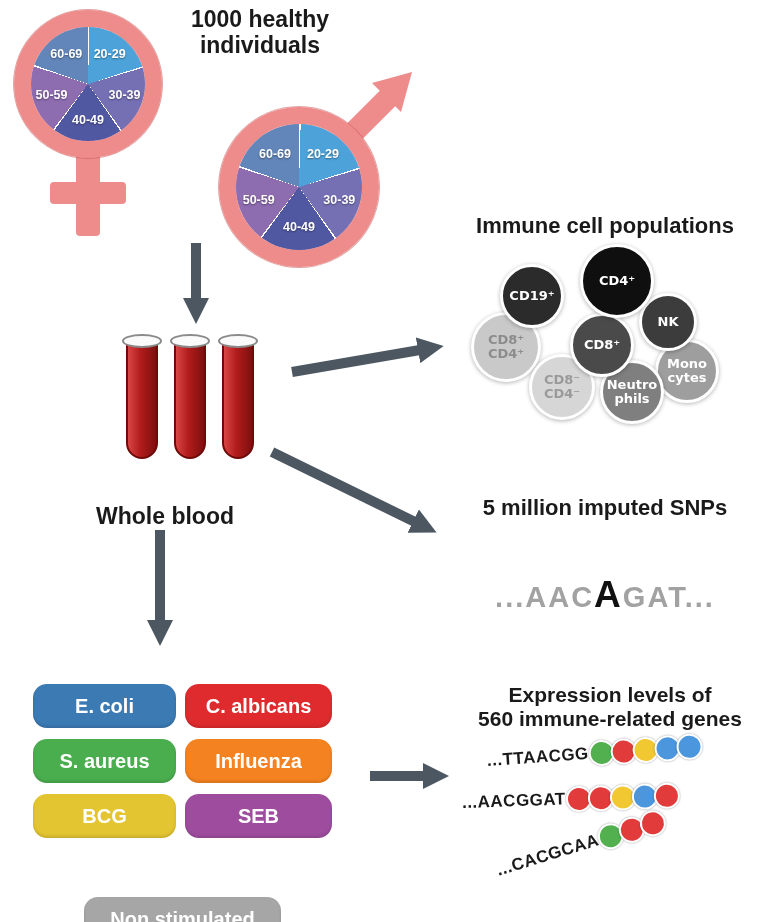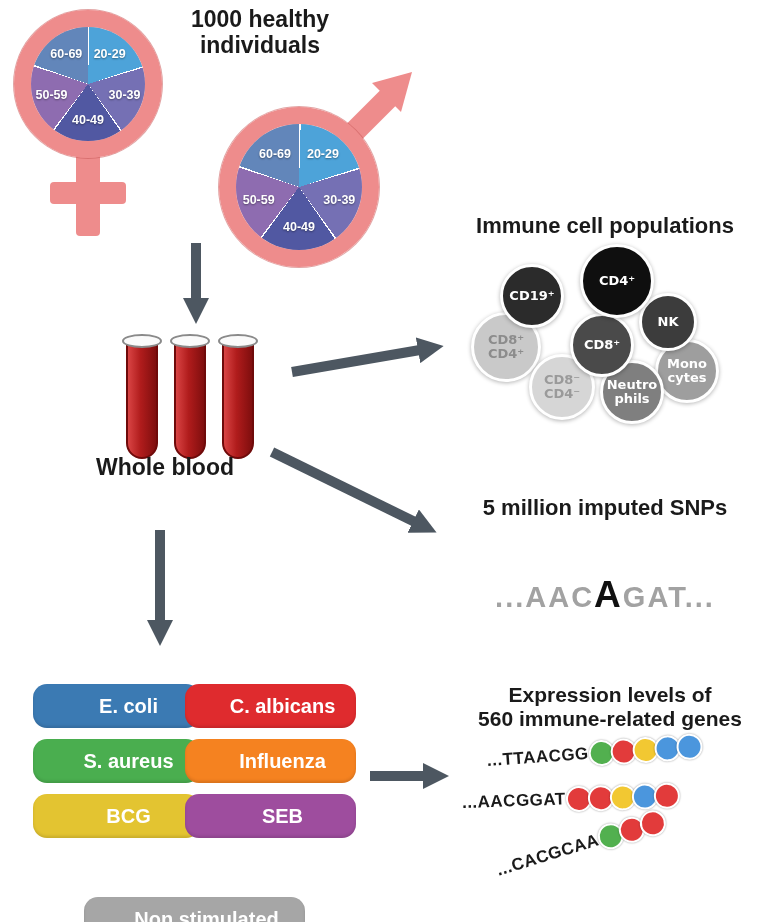--- a/index.html
+++ b/index.html
@@ -21,21 +21,21 @@
   .cells{position:absolute;left:460px;top:245px;width:305px;height:195px;z-index:2;}
   .cell{position:absolute;transform:translate(-50%,-50%);border-radius:50%;border:3px solid #fff;
         box-shadow:0 1px 4px rgba(0,0,0,.3);display:flex;align-items:center;justify-content:center;
         text-align:center;box-sizing:border-box;}
   .cell-label{font-family:"DejaVu Sans","Liberation Sans",sans-serif;font-weight:bold;
               font-size:13px;line-height:1.08;white-space:pre-line;}
   .snp-row{position:absolute;left:455px;width:300px;text-align:center;z-index:2;white-space:nowrap;}
   .seq{font-weight:bold;font-size:29px;letter-spacing:2px;color:#a2a2a2;}
   .seq-var{font-weight:800;font-size:37px;letter-spacing:2px;color:#111;}
   .pill{position:absolute;border-radius:14px;display:flex;align-items:center;justify-content:center;
-        color:#fff;font-weight:bold;font-size:20px;z-index:2;box-shadow:inset 0 -2px 3px rgba(0,0,0,.12);padding-left:24px;}
+        color:#fff;font-weight:bold;font-size:20px;z-index:2;box-shadow:inset 0 -2px 3px rgba(0,0,0,.12);}
   .read{position:absolute;display:flex;align-items:center;transform-origin:left center;z-index:2;}
   .read-seq{font-weight:bold;font-size:17px;letter-spacing:.5px;margin-right:4px;white-space:nowrap;}
   .dot{width:22px;height:22px;border-radius:50%;border:2px solid #fff;box-sizing:content-box;
        box-shadow:0 0 2px rgba(0,0,0,.4);flex:none;margin-left:-4px;}
   .conn{stroke-width:10;}
 </style>
 </head>
 <body>
 
 <div class="canvas">
@@ -85,21 +85,21 @@
     <div class="tube-body"></div>
   </div>
   <div class="tube" style="left:170px;top:334px;">
     <div class="tube-rim"></div>
     <div class="tube-body"></div>
   </div>
   <div class="tube" style="left:218px;top:334px;">
     <div class="tube-rim"></div>
     <div class="tube-body"></div>
   </div>
-  <div class="heading" style="left:85px;top:454px;width:160px;font-size:23px;">Whole blood</div>
+  <div class="heading" style="left:85px;top:503px;width:160px;font-size:23px;">Whole blood</div>
 
   <div class="heading" style="left:450px;top:213px;width:310px;font-size:22px;">Immune cell populations</div>
   <div class="cells">
     <div class="cell" style="left: 46px; top: 102px; width: 70px; height: 70px; background-color: rgb(201, 201, 201);">
       <span class="cell-label" style="color: rgb(140, 140, 140);">CD8⁺
 CD4⁺</span>
     </div>
     <div class="cell" style="left: 102px; top: 142px; width: 66px; height: 66px; background-color: rgb(214, 214, 214);">
       <span class="cell-label" style="color: rgb(154, 154, 154);">CD8⁻
 CD4⁻</span>

